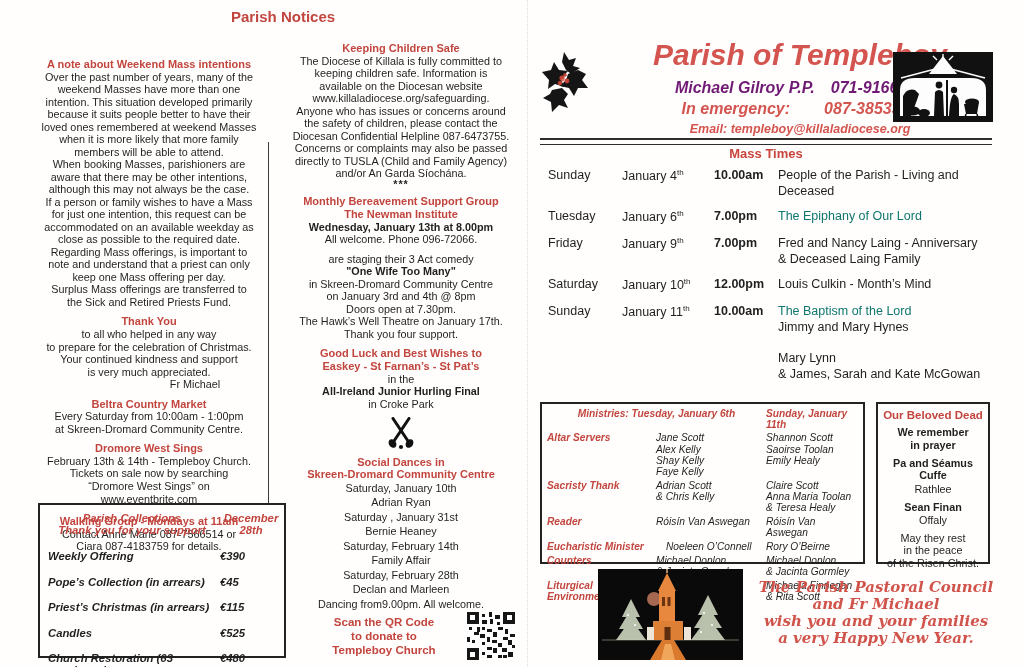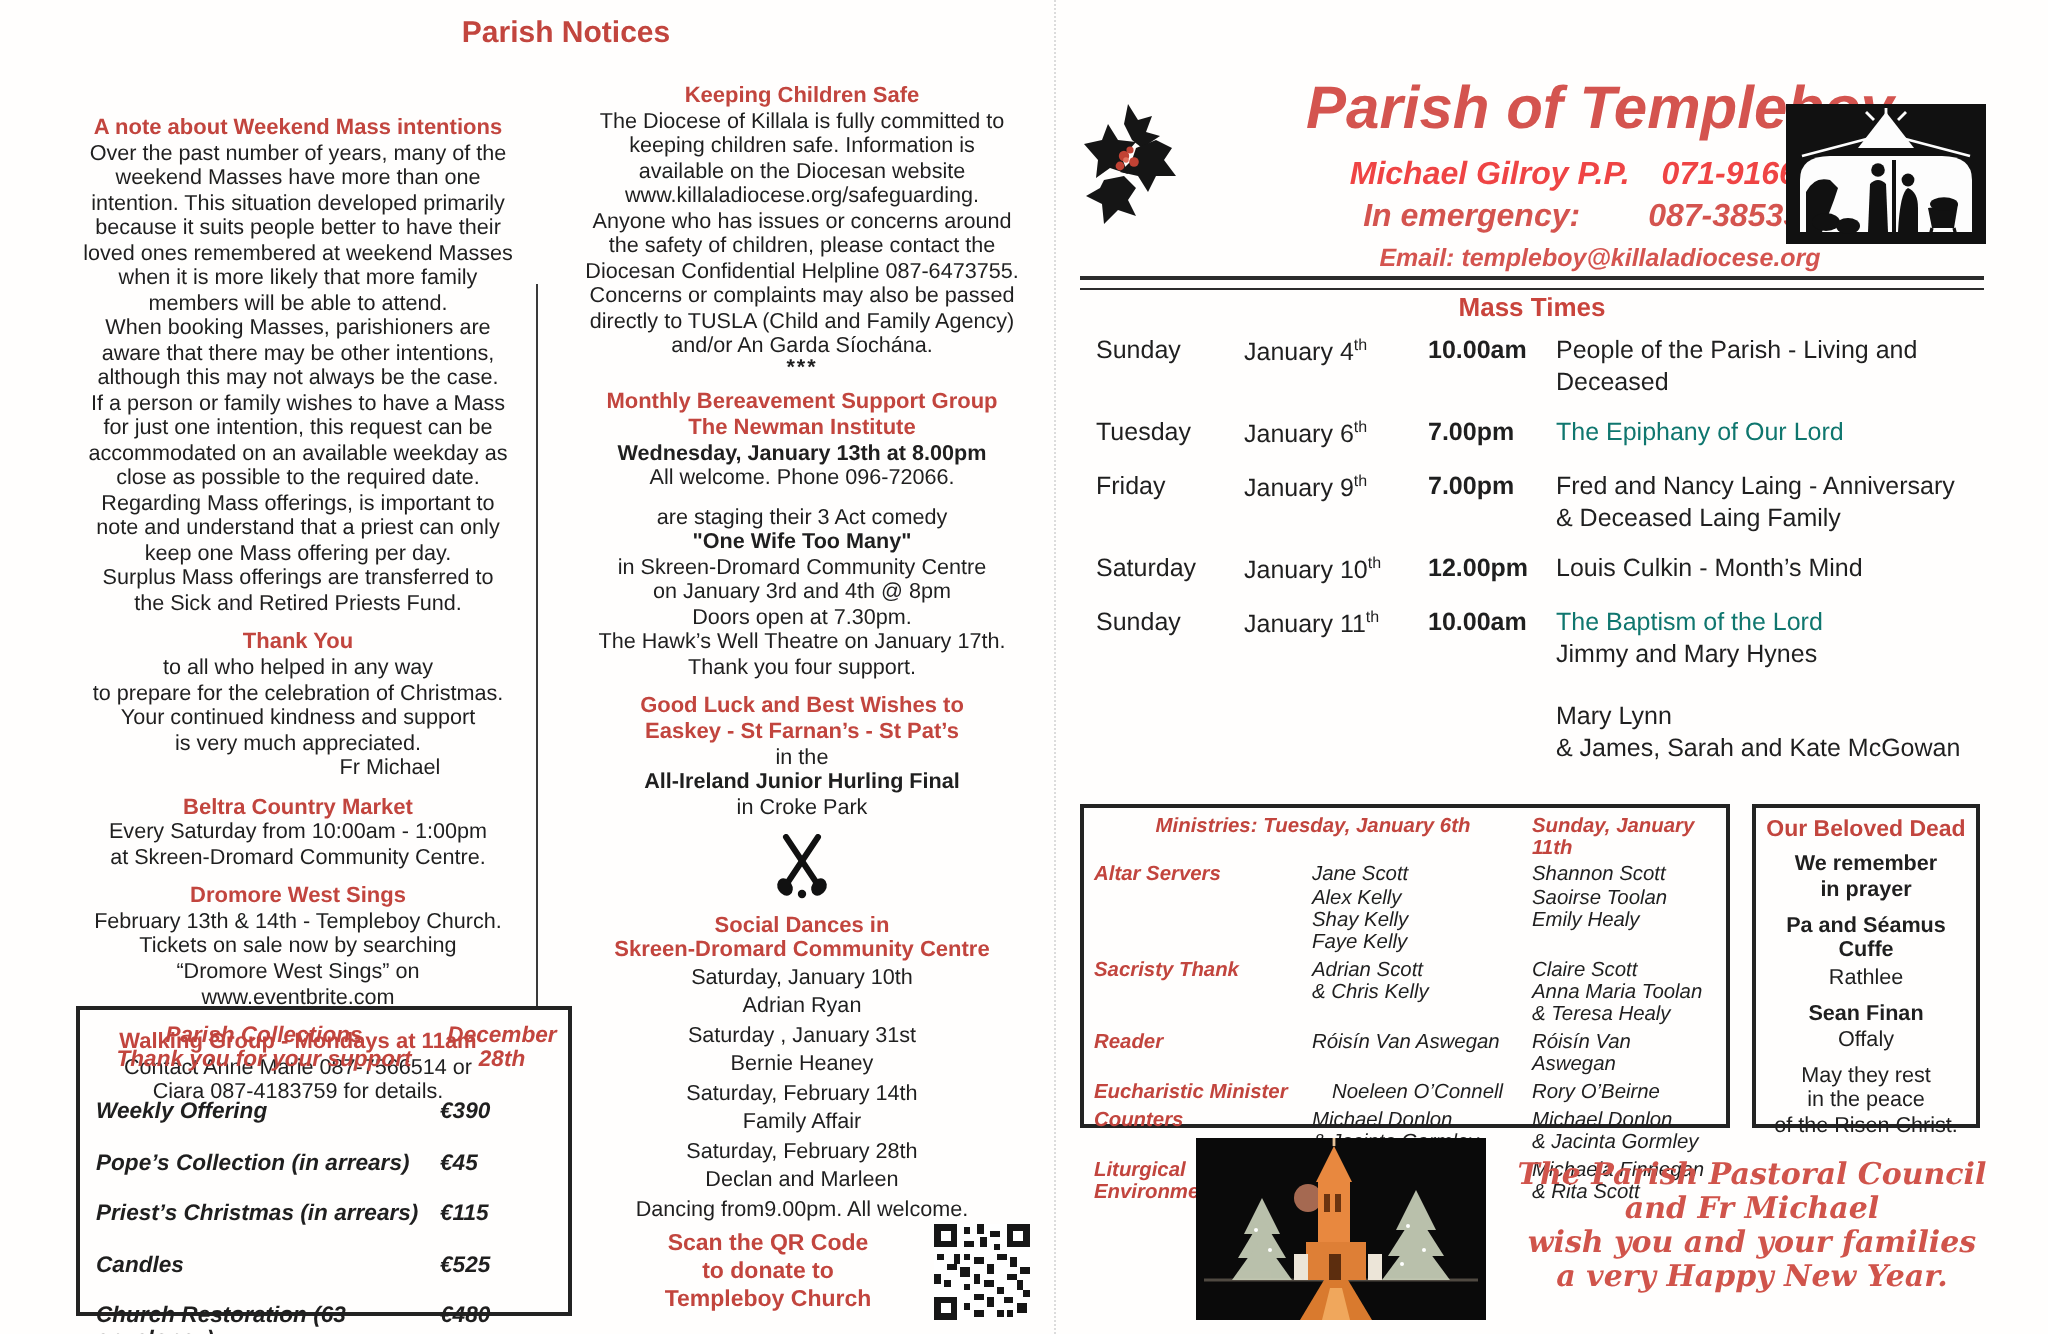--- a/index.html
+++ b/index.html
@@ -33,21 +33,21 @@
 
   .qr-block{position:absolute;left:296px;top:612px;width:232px;display:flex;align-items:flex-start;justify-content:center;gap:8px;}
   .qr-text{width:150px;font-size:11.5px;line-height:1.2;text-align:center;margin-top:4px;}
 
   
   .holly{position:absolute;left:538px;top:50px;}
   .nativity{position:absolute;left:893px;top:52px;}
   .parish-title{position:absolute;left:600px;top:38px;width:400px;margin:0;text-align:center;
                 font-size:30px;font-style:italic;font-weight:bold;color:#d4544f;}
   .priest-line{position:absolute;left:600px;top:79px;width:400px;display:flex;justify-content:center;gap:16px;
-               font-size:16px;font-style:italic;font-weight:bold;color:#ef4444;}
+               font-size:16px;font-style:italic;font-weight:bold;color:#701a75;}
   .emerg-line{position:absolute;left:600px;top:100px;width:400px;display:flex;justify-content:center;gap:34px;
               font-size:16px;font-style:italic;font-weight:bold;color:#d4544f;}
   .email-line{position:absolute;left:600px;top:122px;width:400px;text-align:center;
               font-size:12.5px;font-style:italic;font-weight:bold;color:#d4544f;}
   .hrule{position:absolute;left:540px;top:138px;width:452px;height:4px;
          border-top:2px solid #2c2c2c;border-bottom:1.5px solid #2c2c2c;}
 
   .mass{position:absolute;left:540px;top:146px;width:470px;}
   .mass h3{margin:0 0 7px 0;font-size:13px;text-align:center;color:#c9443c;width:452px;}
   .mass-row{display:grid;grid-template-columns:74px 92px 64px 1fr;padding-left:8px;

